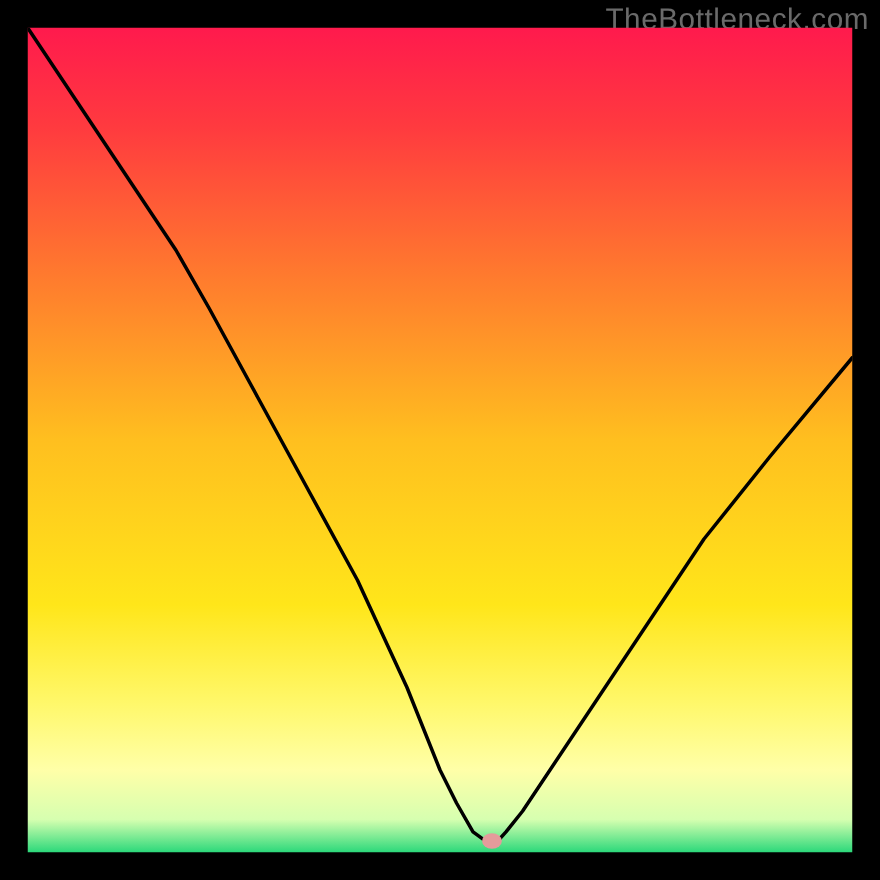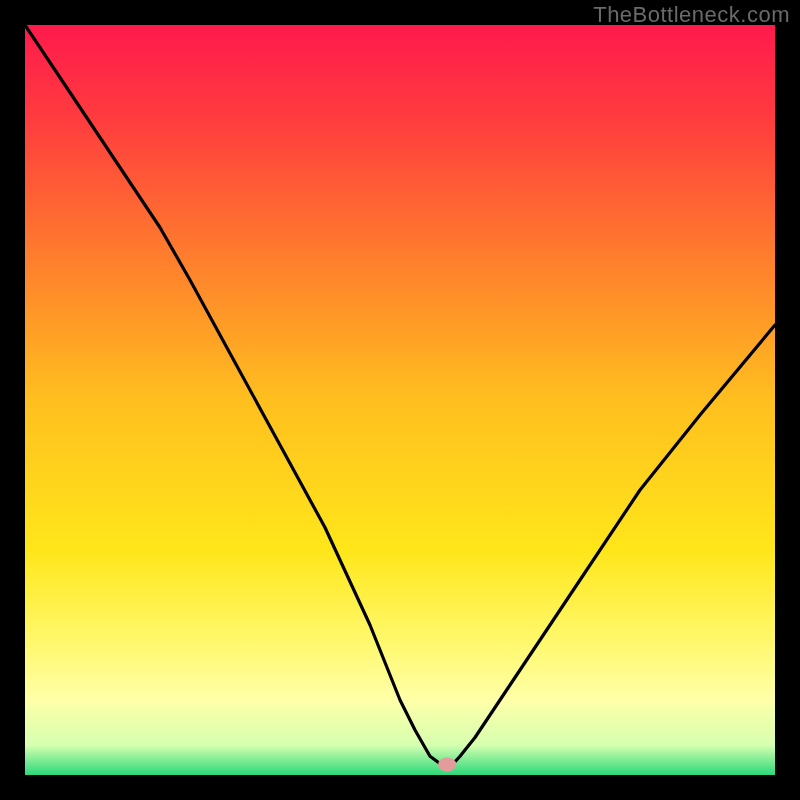--- a/index.html
+++ b/index.html
@@ -15,21 +15,21 @@
     width: 800px;
     height: 800px;
     background: #000;
   }
   .watermark {
     position: absolute;
     top: 2px;
     right: 10px;
     color: #6a6a6a;
     font-family: Arial, Helvetica, sans-serif;
-    font-size: 22px;
+    font-size: 27px;
     letter-spacing: 0.5px;
   }
   svg.plot {
     position: absolute;
     top: 25px;
     left: 25px;
     width: 750px;
     height: 750px;
     display: block;
   }

